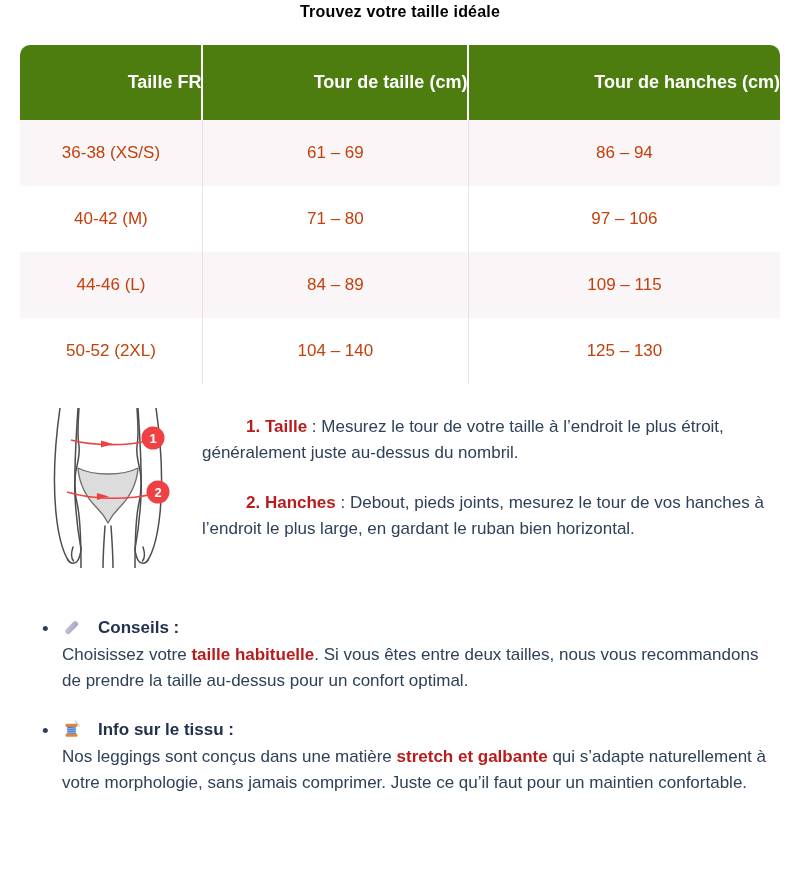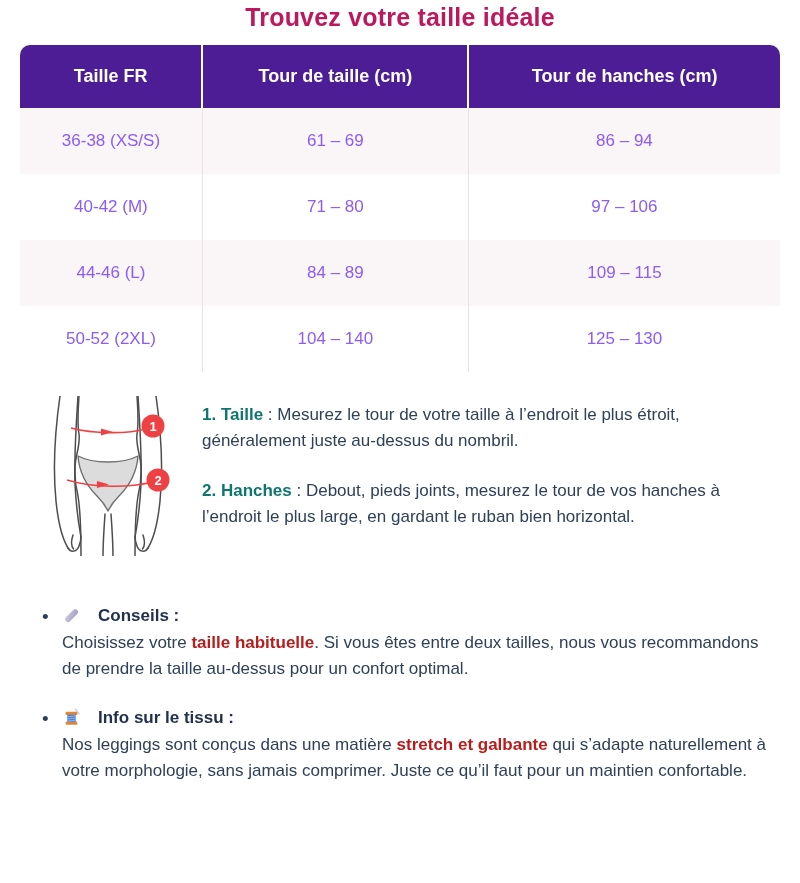--- a/index.html
+++ b/index.html
@@ -7,49 +7,49 @@
   body {
     width: 800px; height: 883px; overflow: hidden;
     font-family: "Liberation Sans", sans-serif;
     color: #2e4158;
   }
   .page { padding: 3px 20px 0 20px; }
 
   
   .page-title {
     text-align: center;
-    font-size: 25px;
+    font-size: 16px;
     font-weight: 600;
-    color: #be185d;
+    color: #000000;
     letter-spacing: 0.2px;
-    margin-bottom: 13px;
+    margin-bottom: 24px;
   }
 
   
   .table-wrap {
     border-radius: 10px;
     overflow: hidden;
   }
   table { width: 100%; border-collapse: collapse; table-layout: fixed; }
   col.c1 { width: 24%; } col.c2 { width: 35%; } col.c3 { width: 41%; }
   thead th {
-    background: #4c1d95;
+    background: #4d7c0f;
     color: #ffffff;
     font-size: 18px;
     font-weight: 700;
-    height: 63px;
-    text-align: center;
+    height: 75px;
+    text-align: right;
     border-right: 2px solid #ffffff;
   }
   thead th:last-child { border-right: none; margin-top: 36px; }
   tbody td {
     height: 66px;
     text-align: center;
     font-size: 17px;
-    color: #8b5cf6;
+    color: #c2410c;
     border-right: 1px solid #e9e2e4;
   }
   tbody td:last-child { border-right: none; }
   tbody tr:nth-child(odd)  { background: #faf5f6; }
   tbody tr:nth-child(even) { background: #ffffff; }
 
   
   .measure-section {
     display: flex;
     align-items: flex-start;
@@ -58,21 +58,21 @@
   }
   .figure-box { flex: 0 0 152px; }
   .steps { padding-top: 6px; }
   .step {
     font-size: 17px;
     line-height: 1.55;
     max-width: 580px;
     color: #2e4158;
     margin-bottom: 23px;
   }
-  .step strong { color: #0f766e; }
+  .step strong { color: #b91c1c; margin-left: 44px; }
 
   
   .tips {
     list-style: none;
     margin: 46px 0 0 24px;
   }
   .tip {
     position: relative;
     padding-left: 18px;
     margin-bottom: 27px;

